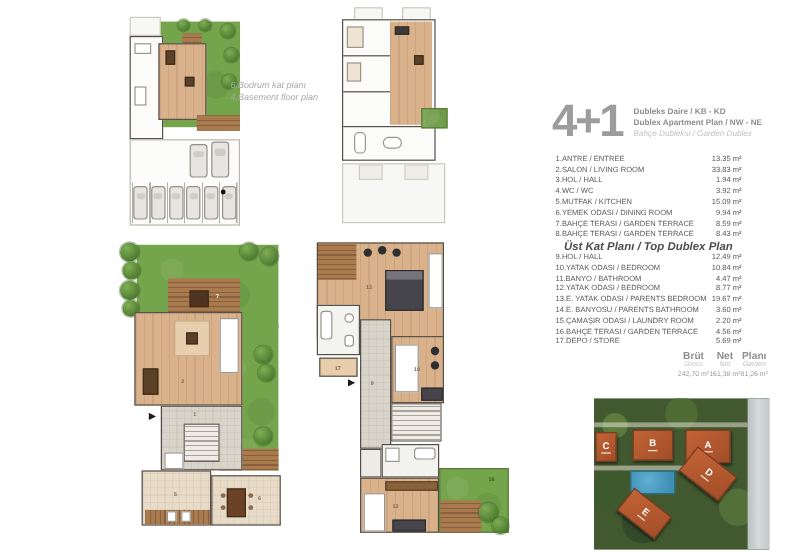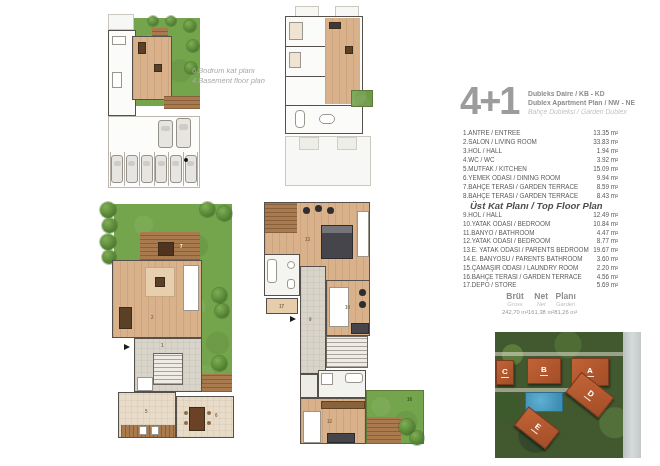--- a/index.html
+++ b/index.html
@@ -41,21 +41,21 @@
   .plan-caption{font-size:7.5px;line-height:10px;font-style:italic;color:#a9a9a9;white-space:nowrap;}
   
   .unit-type{font-size:38px;line-height:30px;font-weight:800;letter-spacing:-2px;color:#9c9c9c;}
   .hdr-line{font-size:6.8px;line-height:9px;font-weight:bold;color:#8d8d8d;white-space:nowrap;}
   .hdr-sub{font-size:6.8px;line-height:9px;font-style:italic;font-weight:normal;color:#c2c2c2;}
   .sec-title{font-size:9.5px;font-weight:bold;font-style:italic;color:#4d4d4d;white-space:nowrap;}
   .room-row{display:flex;justify-content:space-between;line-height:9px;}
   .list2 .room-row{line-height:8.8px;}
   .room-name{font-size:6.3px;color:#585858;white-space:nowrap;}
   .room-area{font-size:6.3px;color:#585858;}
-  .totals{display:flex;justify-content:flex-start;}
+  .totals{display:flex;justify-content:flex-end;}
   .total-col{text-align:center;}
   .total-tr{font-size:8.5px;font-weight:bold;color:#8d8d8d;line-height:10px;}
   .total-en{font-size:5.8px;font-style:italic;color:#c2c2c2;line-height:7px;}
   .total-val{font-size:5.8px;color:#9a9a9a;line-height:8px;}
   
   .siteplan{background:
      radial-gradient(circle at 12% 18%,#5d7c3b 0 10px,transparent 11px),
      radial-gradient(circle at 50% 10%,#4e6c33 0 13px,transparent 14px),
      radial-gradient(circle at 82% 72%,#54703a 0 15px,transparent 16px),
      radial-gradient(circle at 28% 82%,#33492a 0 17px,transparent 18px),
@@ -272,21 +272,21 @@
         <span class="room-name">7.BAHÇE TERASI / GARDEN TERRACE</span>
         <span class="room-area">8.59 m²</span>
       </div>
 
       <div class="room-row">
         <span class="room-name">8.BAHÇE TERASI / GARDEN TERRACE</span>
         <span class="room-area">8.43 m²</span>
       </div>
     </div>
 
-  <div class="abs sec-title" style="left:470px;top:200px;">Üst Kat Planı / Top Floor Plan</div>
+  <div class="abs sec-title" style="left:470px;top:200px;">Üst Kat Planı / Top Dublex Plan</div>
   <div class="abs list2" style="left:463px;top:211px;width:155px;">
 
       <div class="room-row">
         <span class="room-name">9.HOL / HALL</span>
         <span class="room-area">12.49 m²</span>
       </div>
 
       <div class="room-row">
         <span class="room-name">10.YATAK ODASI / BEDROOM</span>
         <span class="room-area">10.84 m²</span>

